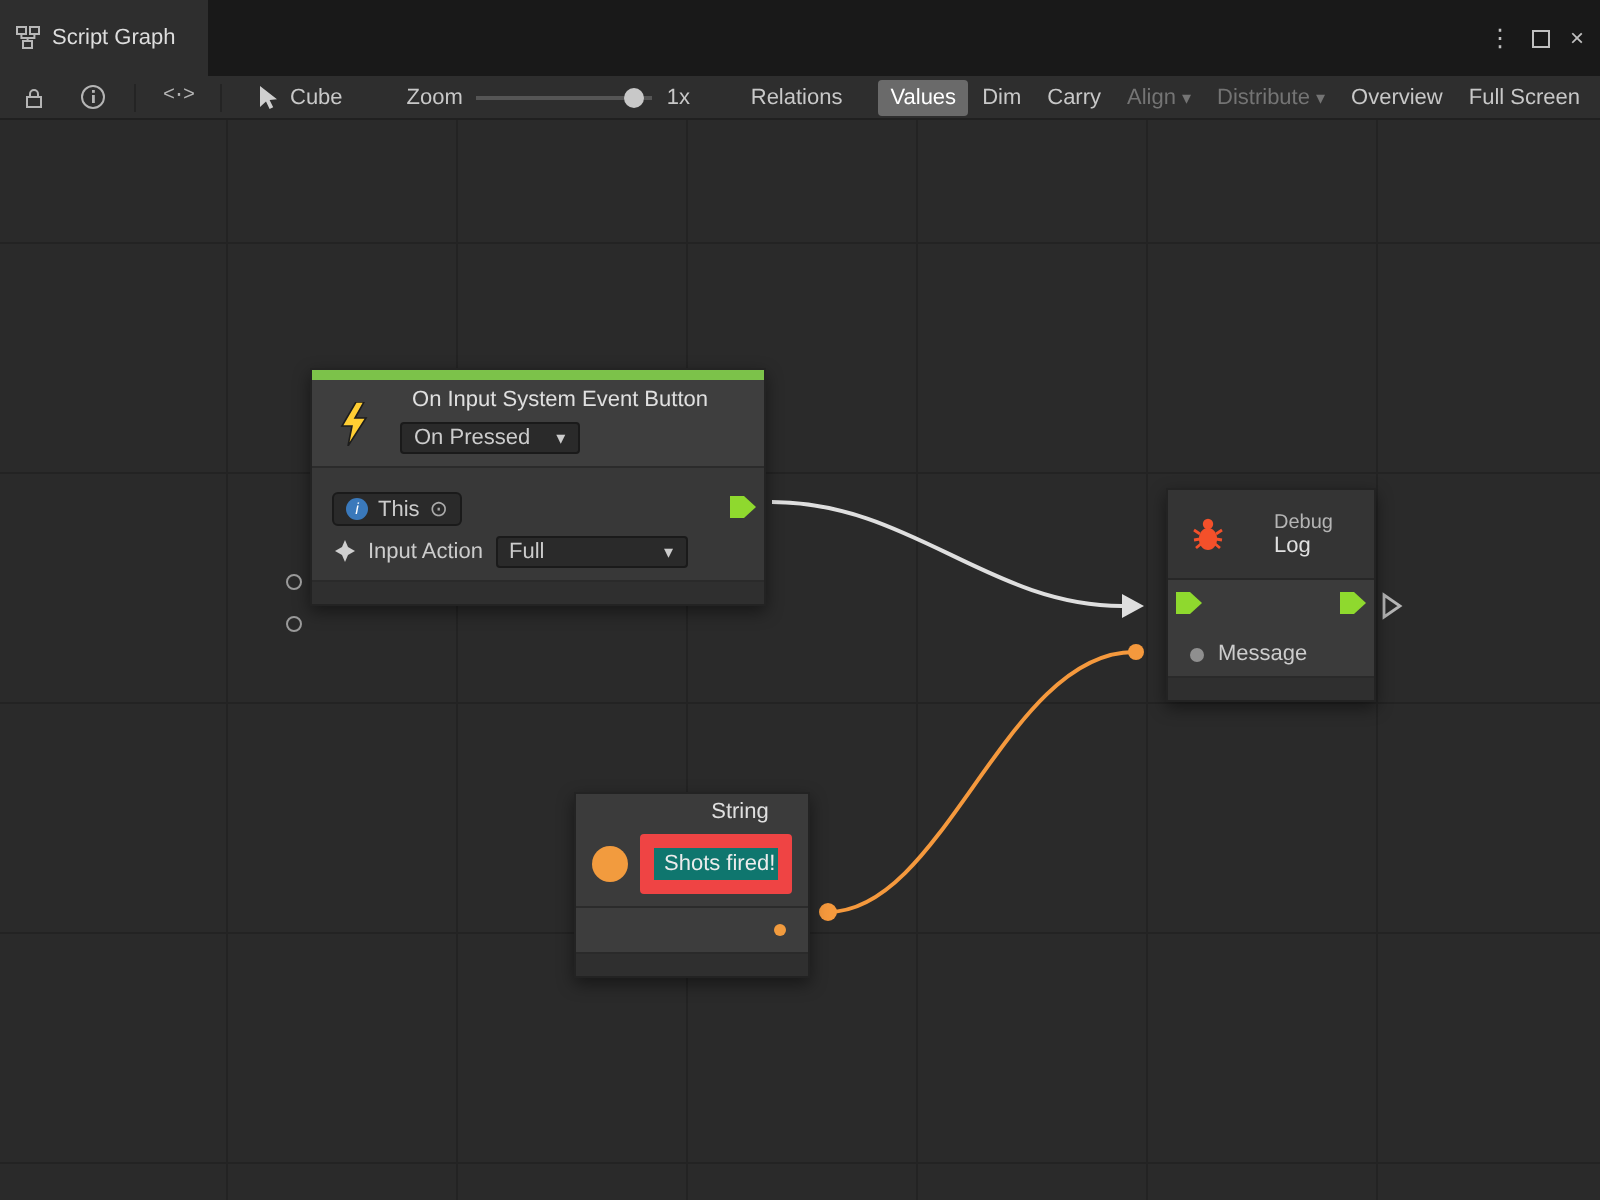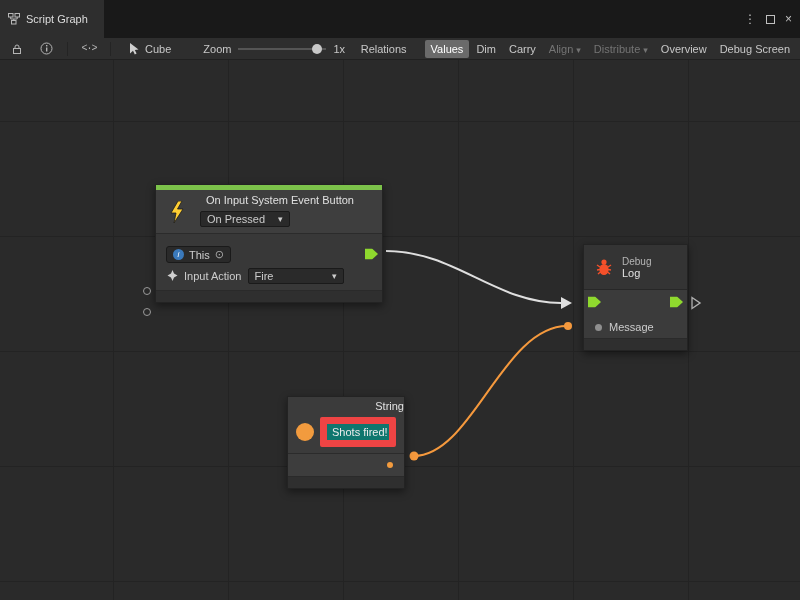--- a/index.html
+++ b/index.html
@@ -60,35 +60,35 @@
   .target-glyph { color:#aaaaaa; font-size:11px; }
   .row-label { color:#cccccc; margin-right:6px; }
   .action-dd { width:96px; }
   .port-arrow { position:absolute; right:4px; top:50%; transform:translateY(-50%); }
   .node-footer { height:12px; background:#2f2f2f; border-top:1px solid #2a2a2a; }
   .ext-port { position:absolute; width:8px; height:8px; border:1px solid #9a9a9a;
     border-radius:50%; left:-13px; background:transparent; }
 
   
   #debug-node { left:583px; top:184px; width:105px; }
-  .dbg-header { display:flex; align-items:center; gap:8px; padding:7px 10px; background:#343434;
+  .dbg-header { display:flex; align-items:center; gap:23px; padding:7px 10px; background:#343434;
     border-bottom:1px solid #272727; height:45px; }
   .dbg-cat { font-size:10px; color:#b5b5b5; }
   .dbg-name { color:#e0e0e0; }
   .dbg-body { background:#3b3b3b; }
   .dbg-row-flow { height:26px; position:relative; }
   .arrow-left { position:absolute; left:4px; top:50%; transform:translateY(-50%); }
   .arrow-right { position:absolute; right:4px; top:50%; transform:translateY(-50%); }
   .dbg-row-msg { height:22px; display:flex; align-items:center; gap:7px; padding:0 11px; }
   .msg-dot { width:7px; height:7px; border-radius:50%; background:#8f8f8f; }
 
   
   #string-node { left:287px; top:336px; width:118px; }
   .str-head { background:#3b3b3b; border-bottom:1px solid #2b2b2b; padding-bottom:6px; }
-  .str-title { height:18px; line-height:18px; text-align:right; color:#e0e0e0;margin-left:48px; }
+  .str-title { height:18px; line-height:18px; text-align:center; color:#e0e0e0;margin-left:48px; }
   .str-value-row { display:flex; align-items:center; gap:6px; padding:2px 8px 0; }
   .str-dot-icon { width:18px; height:18px; border-radius:50%; background:#f29b3e; flex:none; }
   .str-field { flex:1; background:#0f766e; border:7px solid #ef4444; border-radius:2px;
     padding:2px 5px; color:#ececec; min-height:18px; white-space:nowrap; overflow:hidden; }
   .str-port-row { height:22px; position:relative; background:#3d3d3d; }
   .str-out-dot { position:absolute; right:11px; top:50%; transform:translateY(-50%);
     width:6px; height:6px; border-radius:50%; background:#f29b3e; }
 </style>
 </head>
 <body>
@@ -146,21 +146,21 @@
   </div>
 
   <div class="tb-right">
     <span class="tb-btn">Relations</span>
     <span class="tb-btn active">Values</span>
     <span class="tb-btn">Dim</span>
     <span class="tb-btn">Carry</span>
     <span class="tb-btn dim"><span>Align</span><span class="caret">▾</span></span>
     <span class="tb-btn dim"><span>Distribute</span><span class="caret">▾</span></span>
     <span class="tb-btn">Overview</span>
-    <span class="tb-btn">Debug Screen</span>
+    <span class="tb-btn">Full Screen</span>
   </div>
 </div>
 
 <div class="canvas">
 
   <svg class="wires" width="800" height="556" viewBox="0 0 800 556">
     <path d="M386,191 C455,191 495,243 561,243" stroke="#DFDFDF" stroke-width="2" fill="none"></path>
     <polygon points="561,237 572,243 561,249" fill="#DFDFDF"></polygon>
     <path d="M414,396 C472,396 503,266 567,266" stroke="#F5993D" stroke-width="2" fill="none"></path>
     <circle cx="414" cy="396" r="4.5" fill="#F5993D"></circle>
@@ -198,21 +198,21 @@
               <polygon points="0,0 7,0 13,5.5 7,11 0,11" fill="#8FD92E"></polygon>
             </svg>
         </span>
       </div>
       <div class="ev-row">
         <svg width="13" height="13" viewBox="0 0 13 13" style="margin-right:5px">
           <path d="M6.5 1 L8 4.5 L11.5 6.5 L8 8.5 L6.5 12 L5 8.5 L1.5 6.5 L5 4.5 Z" fill="#cfcfcf"></path>
         </svg>
         <span class="row-label">Input Action</span>
         <span class="dropdown action-dd">
-          <span>Fire</span>
+          <span>Full</span>
           <span class="caret">▾</span>
         </span>
       </div>
     </div>
     <div class="node-footer"></div>
   </div>
 
   <div class="node" id="debug-node">
     <div class="dbg-header">
       <svg width="20" height="20" viewBox="0 0 20 20">

